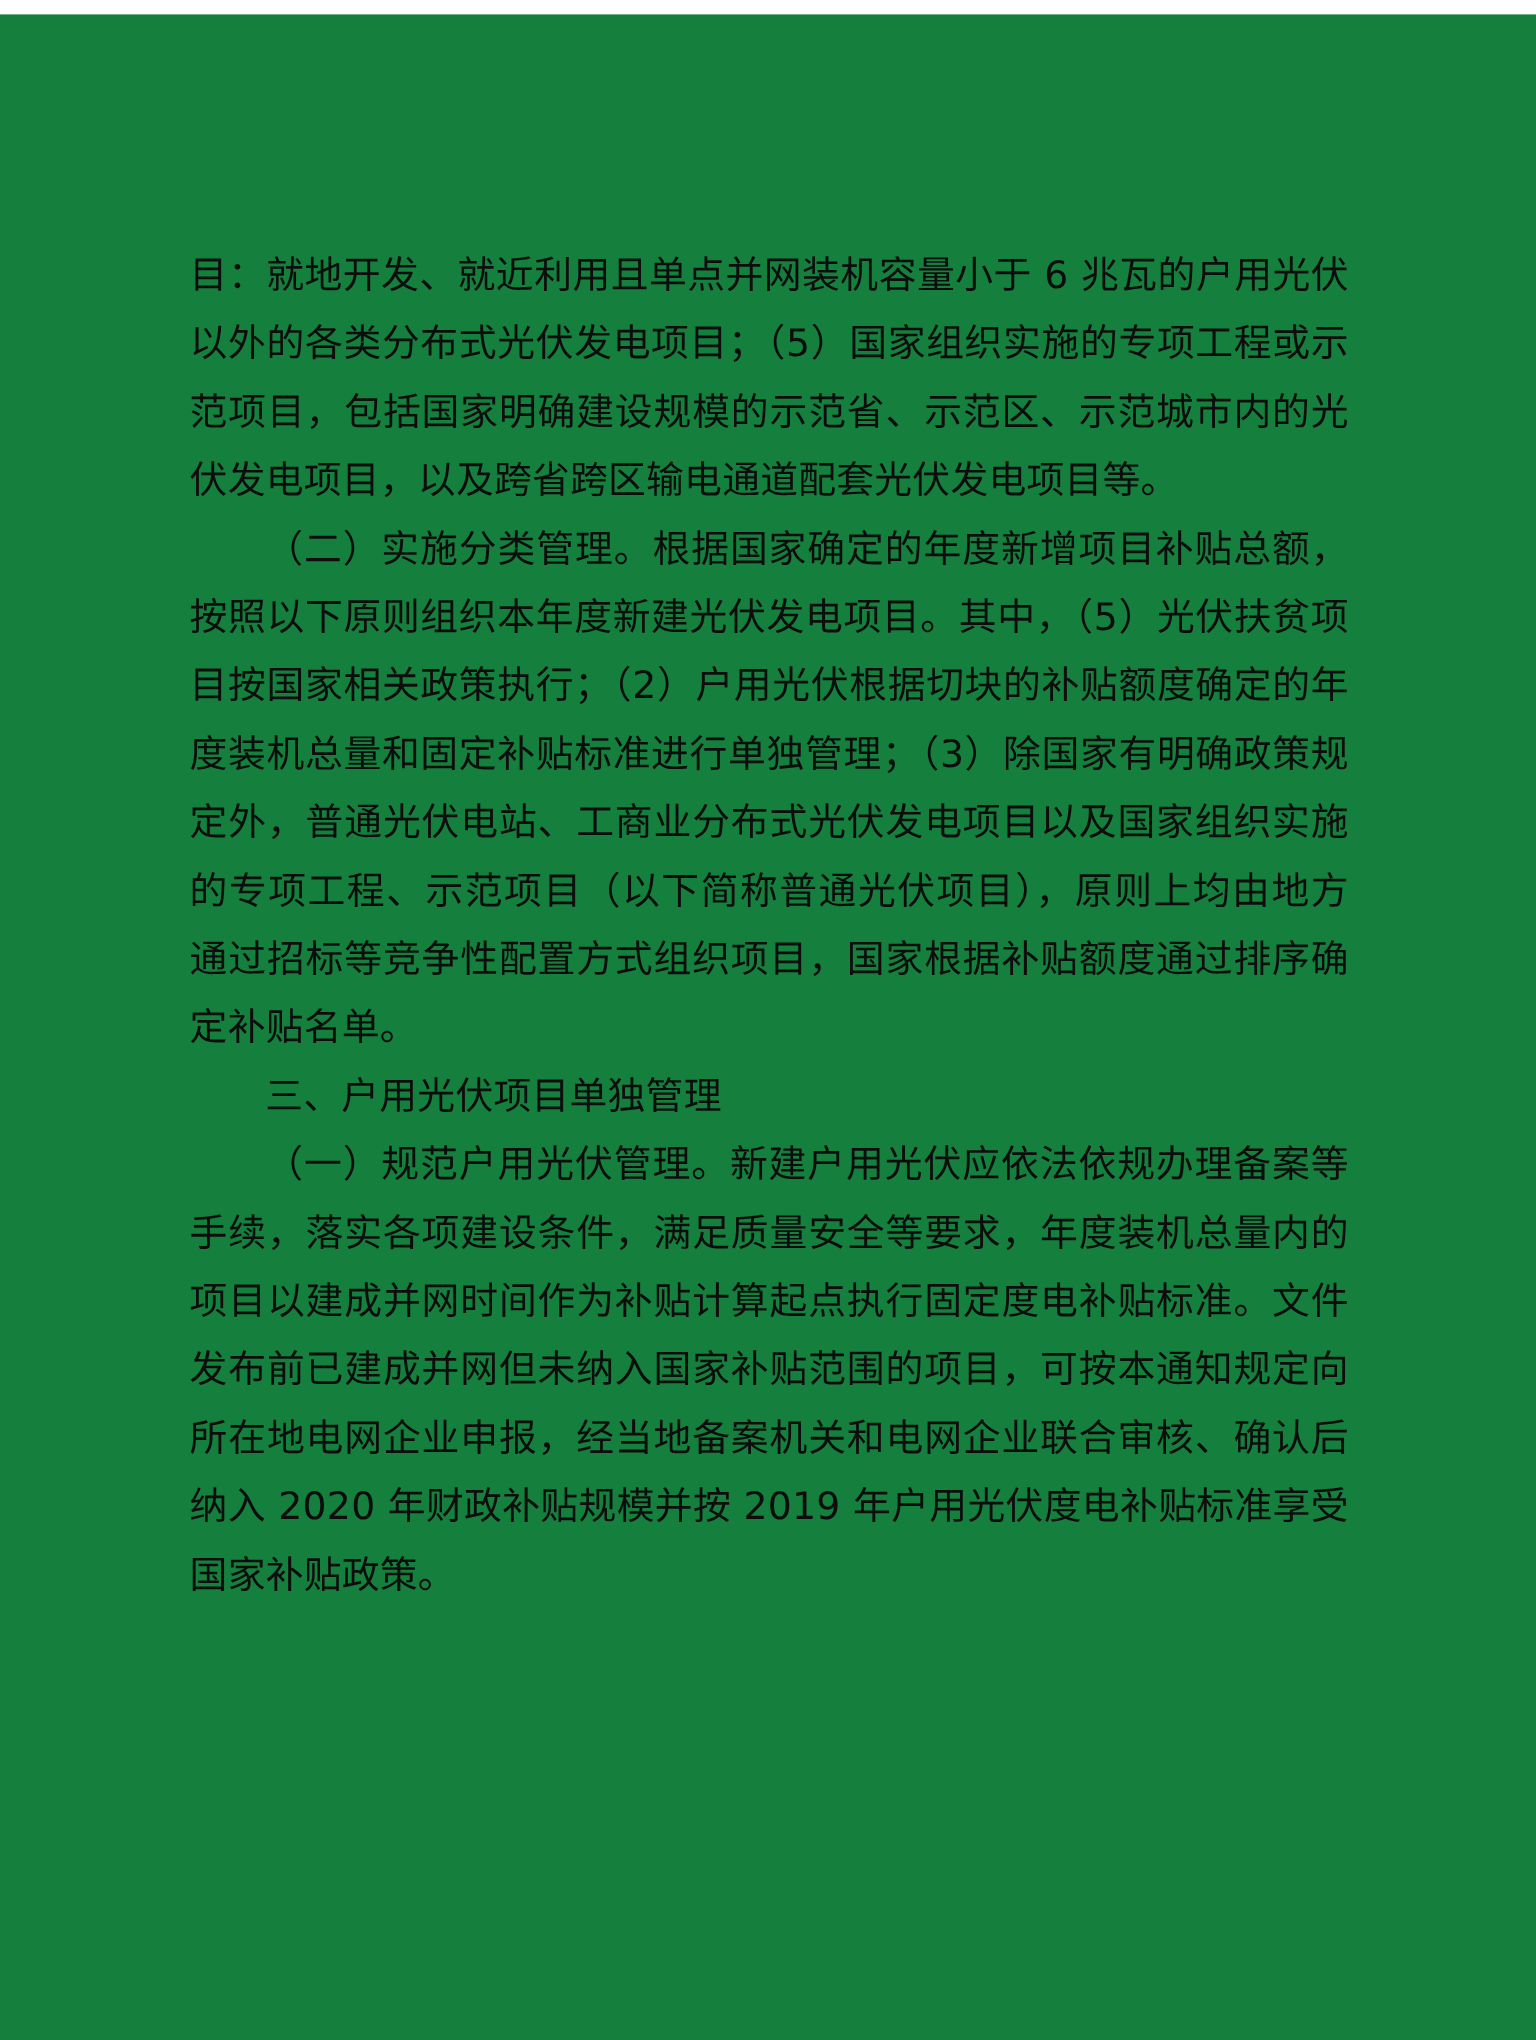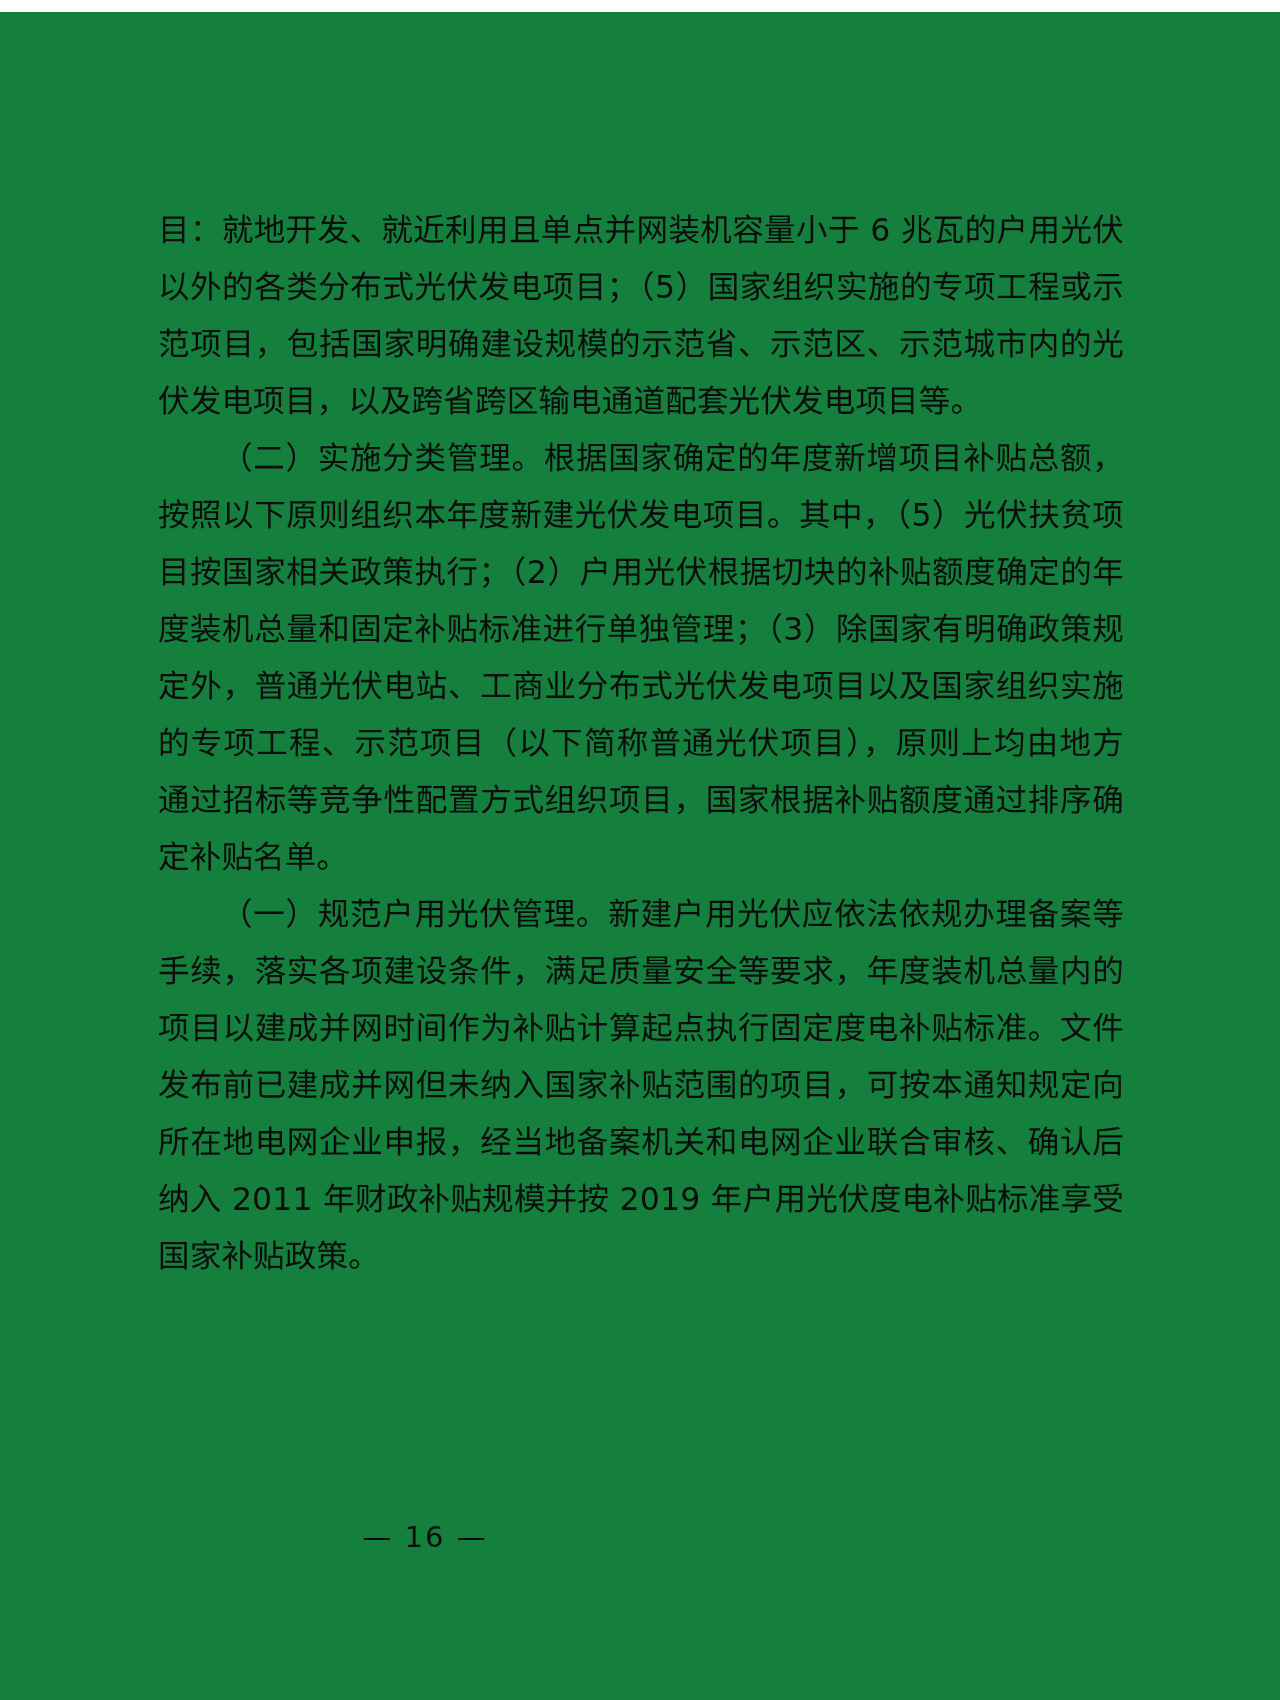--- a/index.html
+++ b/index.html
@@ -57,18 +57,16 @@
     margin-left: -430px;
   }
 </style>
 </head>
 <body>
 
 <div class="page">
   <div class="content">
     <p class="para">目：就地开发、就近利用且单点并网装机容量小于 6 兆瓦的户用光伏以外的各类分布式光伏发电项目；（5）国家组织实施的专项工程或示范项目，包括国家明确建设规模的示范省、示范区、示范城市内的光伏发电项目，以及跨省跨区输电通道配套光伏发电项目等。</p>
     <p class="para indent">（二）实施分类管理。根据国家确定的年度新增项目补贴总额，按照以下原则组织本年度新建光伏发电项目。其中，（5）光伏扶贫项目按国家相关政策执行；（2）户用光伏根据切块的补贴额度确定的年度装机总量和固定补贴标准进行单独管理；（3）除国家有明确政策规定外，普通光伏电站、工商业分布式光伏发电项目以及国家组织实施的专项工程、示范项目（以下简称普通光伏项目），原则上均由地方通过招标等竞争性配置方式组织项目，国家根据补贴额度通过排序确定补贴名单。</p>
-    <p class="para indent">（一）规范户用光伏管理。新建户用光伏应依法依规办理备案等手续，落实各项建设条件，满足质量安全等要求，年度装机总量内的项目以建成并网时间作为补贴计算起点执行固定度电补贴标准。文件发布前已建成并网但未纳入国家补贴范围的项目，可按本通知规定向所在地电网企业申报，经当地备案机关和电网企业联合审核、确认后纳入 2011 年财政补贴规模并按 2019 年户用光伏度电补贴标准享受国家补贴政策。</p>
-  </div>
-  <div class="footer">
-    <span class="pagenum-inner">— 16 —</span>
+    <p class="para indent">三、户用光伏项目单独管理</p>
+    <p class="para indent">（一）规范户用光伏管理。新建户用光伏应依法依规办理备案等手续，落实各项建设条件，满足质量安全等要求，年度装机总量内的项目以建成并网时间作为补贴计算起点执行固定度电补贴标准。文件发布前已建成并网但未纳入国家补贴范围的项目，可按本通知规定向所在地电网企业申报，经当地备案机关和电网企业联合审核、确认后纳入 2020 年财政补贴规模并按 2019 年户用光伏度电补贴标准享受国家补贴政策。</p>
   </div>
 </div>
 
 </body></html>

